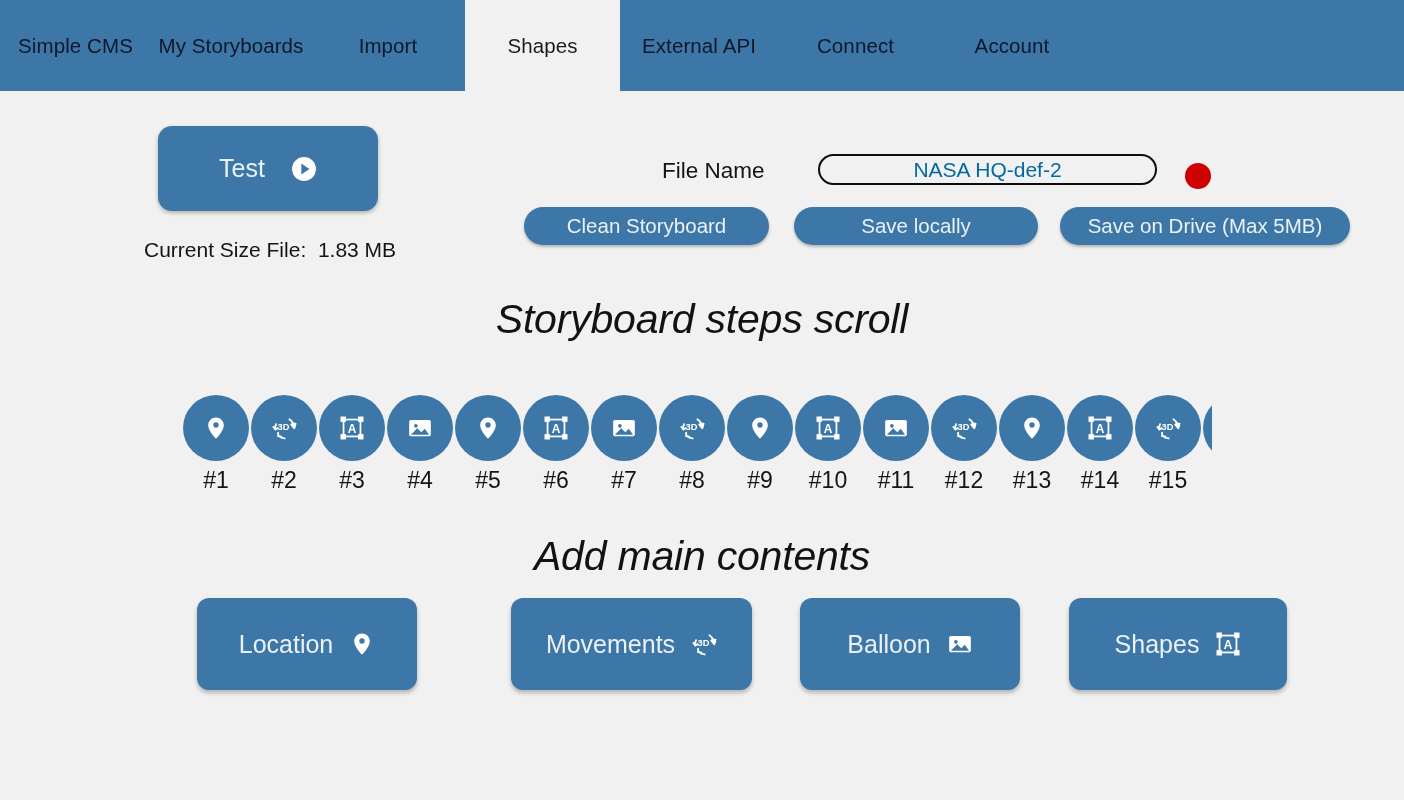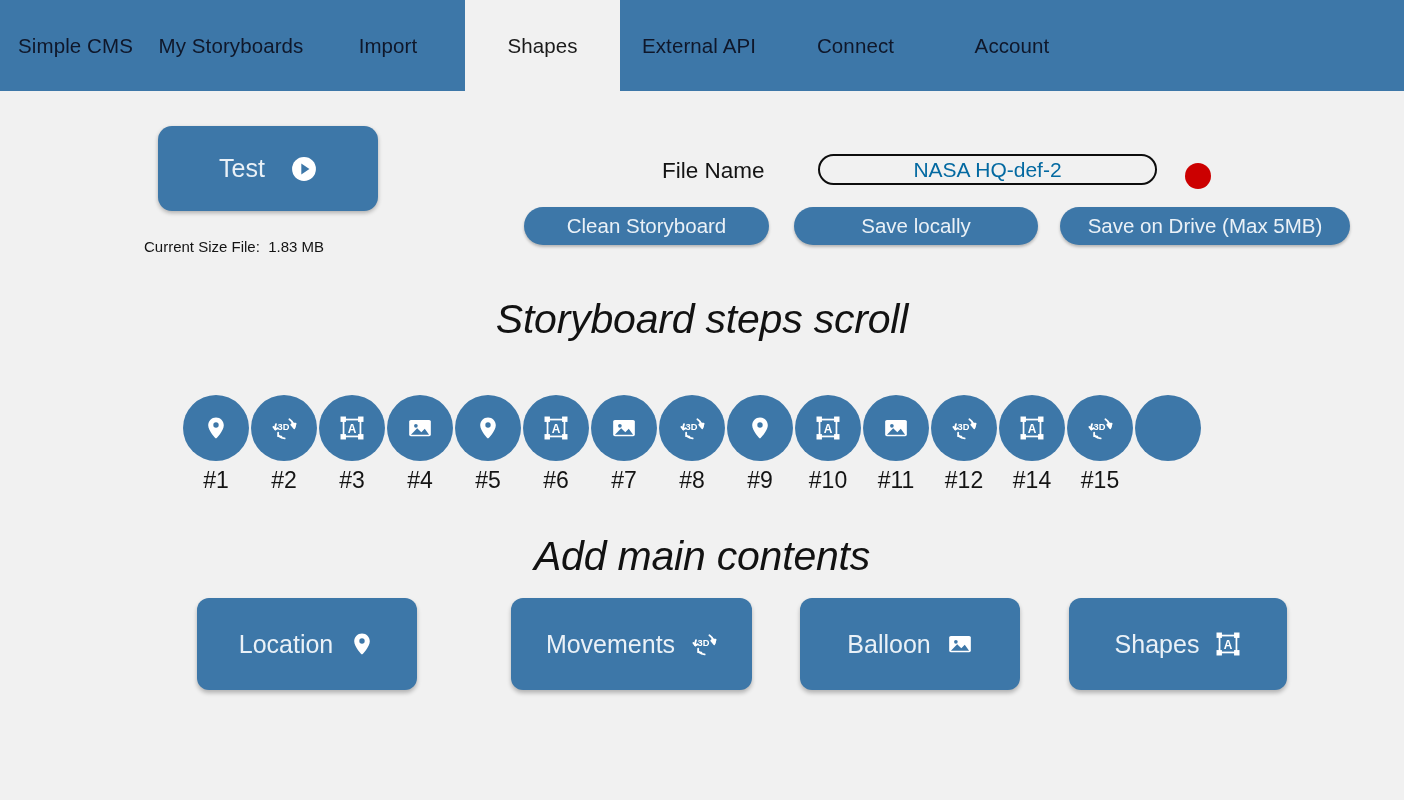--- a/index.html
+++ b/index.html
@@ -61,21 +61,21 @@
     font-size: 25px;
   }
   .play-icon {
     width: 26px; height: 26px;
     display: block;
   }
 
   .size-file {
     position: absolute;
     left: 144px; top: 238px;
-    font-size: 15px;
+    font-size: 21px;
     color: #141414;
     white-space: pre;
     text-align: right;
   }
 
   
   .filename-label {
     position: absolute;
     left: 662px; top: 158px;
     font-size: 22.5px;
@@ -370,20 +370,29 @@
             <path d="M17.0 4.0 A9 9 0 0 1 21.0 9.4 L18.7 9.0 L21.4 12.2 L22.6 8.0 L21.0 9.4" fill="none" stroke="#ffffff" stroke-width="1.7" stroke-linecap="round" stroke-linejoin="round"></path>
             <path d="M19.6 7.6 L22.5 8.2 L21.6 11.6" fill="none" stroke="#ffffff" stroke-width="1.7" stroke-linecap="round" stroke-linejoin="round"></path>
             <path d="M4.6 8.4 A9 9 0 0 0 4.0 13.2" fill="none" stroke="#ffffff" stroke-width="1.7" stroke-linecap="round"></path>
             <path d="M2.2 11.0 L4.0 13.4 L6.3 12.1" fill="none" stroke="#ffffff" stroke-width="1.7" stroke-linecap="round" stroke-linejoin="round"></path>
             <path d="M7.2 19.2 A9 9 0 0 0 12.6 21.6" fill="none" stroke="#ffffff" stroke-width="1.7" stroke-linecap="round"></path>
             <path d="M6.6 16.4 L6.6 19.5 L9.6 19.9" fill="none" stroke="#ffffff" stroke-width="1.7" stroke-linecap="round" stroke-linejoin="round"></path>
             <text x="11.6" y="14.2" font-family="Liberation Sans, sans-serif" font-size="8.6" font-weight="bold" fill="#ffffff" text-anchor="middle">3D</text>
           </svg>
         </div>
         <div class="step-label">#12</div>
+      </div>
+      <div class="step">
+        <div class="step-circle">
+          <svg class="step-icon" viewBox="0 0 24 24">
+            <path d="M12 2.2c-4.0 0-7.2 3.2-7.2 7.2 0 5.4 7.2 12.4 7.2 12.4s7.2-7.0 7.2-12.4c0-4.0-3.2-7.2-7.2-7.2z" fill="#ffffff"></path>
+            <circle cx="12" cy="9.2" r="2.5" fill="#3d77a8"></circle>
+          </svg>
+        </div>
+        <div class="step-label">#13</div>
       </div>
       <div class="step">
         <div class="step-circle">
           <svg class="step-icon" viewBox="0 0 24 24">
             <rect x="4.2" y="4.2" width="15.6" height="15.6" fill="none" stroke="#ffffff" stroke-width="1.6"></rect>
             <rect x="1.4" y="1.4" width="5.0" height="5.0" fill="#ffffff"></rect>
             <rect x="17.6" y="1.4" width="5.0" height="5.0" fill="#ffffff"></rect>
             <rect x="1.4" y="17.6" width="5.0" height="5.0" fill="#ffffff"></rect>
             <rect x="17.6" y="17.6" width="5.0" height="5.0" fill="#ffffff"></rect>
             <text x="12" y="16.2" font-family="Liberation Sans, sans-serif" font-size="11" font-weight="bold" fill="#ffffff" text-anchor="middle">A</text>

